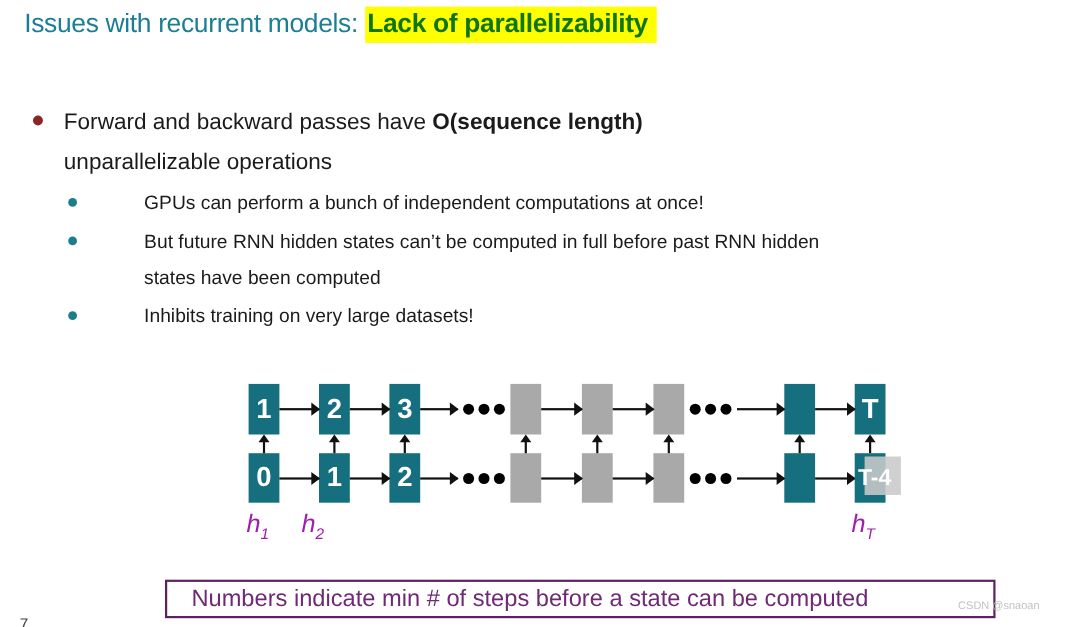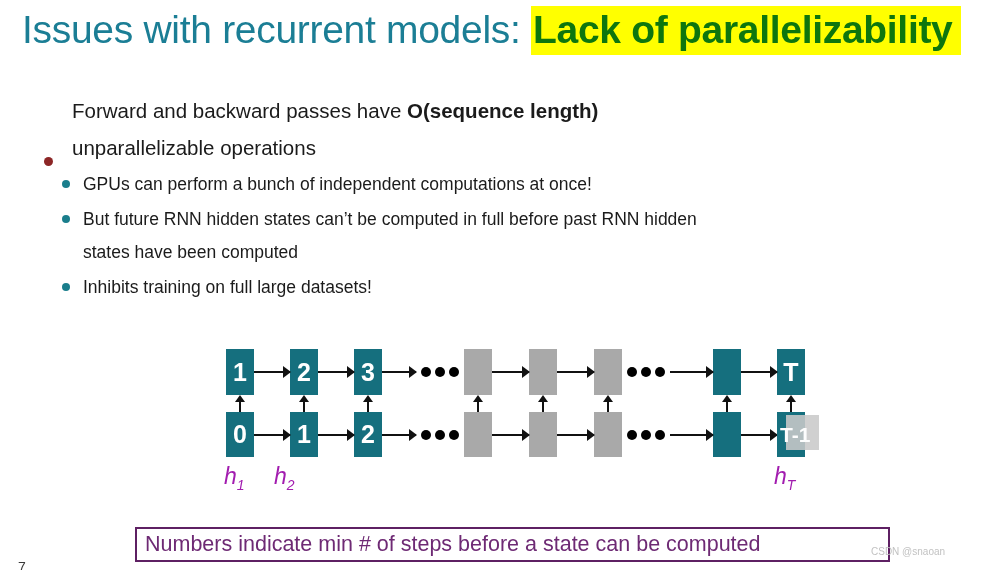--- a/index.html
+++ b/index.html
@@ -8,40 +8,40 @@
     position:relative;
     background:#ffffff;
     font-family:"Liberation Sans", sans-serif;
     overflow:hidden;
     color:#1b1b1b;
   }
 
   
   .title {
     position:absolute; left:22px; top:8px;
-    font-size:39px; color:#1b7e95; letter-spacing:-0.3px;
+    font-size:24px; color:#1b7e95; letter-spacing:-0.3px;
     white-space:nowrap;
   }
   .title .hl {
     background:#ffff00; color:#0e760e; font-weight:bold;
     padding:2px 8px 4px 2px;
   }
 
   
   .bullet { position:absolute; display:flex; }
   .marker {
     border-radius:50%; flex:0 0 auto;
   }
   .m1 { width:9px; height:9px; background:#8c2626; margin:13px 19px 0 0; }
   .m2 { width:8px; height:8px; background:#1a7e8c; margin:12px 13px 0 0; }
 
-  .b1 { left:44px; top:92px;align-items:flex-end; }
+  .b1 { left:30px; top:92px; }
   .b1 .btext { font-size:20.5px; line-height:37px; width:600px; }
 
-  .sub .btext { font-size:17.5px; line-height:33px; width:655px; }
+  .sub .btext { font-size:17.5px; line-height:33px; width:655px;margin-left:48px; }
   .s1 { left:62px; top:168px; }
   .s2 { left:62px; top:203px; }
   .s3 { left:62px; top:271px; }
 
   
   .diagram {
     position:absolute; left:226px; top:349px;
     display:flex; align-items:stretch;
   }
   .unit { display:flex; flex-direction:column; }
@@ -93,23 +93,23 @@
     font-size:21px; white-space:nowrap; color:#fdfdfd;
   }
 
   
   .hlabel { position:absolute; top:463px; font-size:23px; font-style:italic; color:#a21caf; }
   .hlabel .hsub { font-size:14px; position:relative; top:6px; font-style:italic; }
   .hp1 { left:224px; } .hp2 { left:274px; } .hpT { left:774px;text-align:right; }
 
   
   .caption {
-    position:absolute; left:135px; top:527px; width:755px; height:35px;
+    position:absolute; left:150px; top:527px; width:755px; height:35px;
     border:2px solid #5e2063; color:#6e2a74;
-    font-size:21.5px; line-height:31px; padding-left:8px;
+    font-size:21.5px; line-height:31px; padding-left:22px;
     white-space:nowrap;
   }
 
   .watermark {
     position:absolute; left:871px; top:546px;
     font-size:10px; color:#c2c2c2; white-space:nowrap;
   }
   .pagenum {
     position:absolute; left:18px; top:559px;
     font-size:14px; color:#3a3a3a;
@@ -128,21 +128,21 @@
 <div class="bullet sub s1">
   <span class="marker m2"></span>
   <div class="btext">GPUs can perform a bunch of independent computations at once!</div>
 </div>
 <div class="bullet sub s2">
   <span class="marker m2"></span>
   <div class="btext">But future RNN hidden states can’t be computed in full before past RNN hidden states have been computed</div>
 </div>
 <div class="bullet sub s3">
   <span class="marker m2"></span>
-  <div class="btext">Inhibits training on full large datasets!</div>
+  <div class="btext">Inhibits training on very large datasets!</div>
 </div>
 
 <div class="diagram">
 
   <div class="unit boxcol">
     <div class="ctop teal">1</div>
     <div class="cmid uparrow"></div>
     <div class="cbot teal">0</div>
   </div>
   <div class="unit w36">
@@ -271,21 +271,21 @@
     <div class="cbot">
         <div class="hline"></div>
       </div>
   </div>
 
   <div class="unit boxcol">
     <div class="ctop teal">T</div>
     <div class="cmid uparrow"></div>
     <div class="cbot teal finalbot">
       <span class="overlay"></span>
-      <span class="lbl">T-1</span>
+      <span class="lbl">T-4</span>
     </div>
   </div>
 </div>
 
 <div class="hlabel hp1"><span>h</span><span class="hsub">1</span></div>
 <div class="hlabel hp2"><span>h</span><span class="hsub">2</span></div>
 <div class="hlabel hpT"><span>h</span><span class="hsub">T</span></div>
 
 <div class="caption"><span>Numbers indicate min # of steps before a state can be computed</span></div>
 

